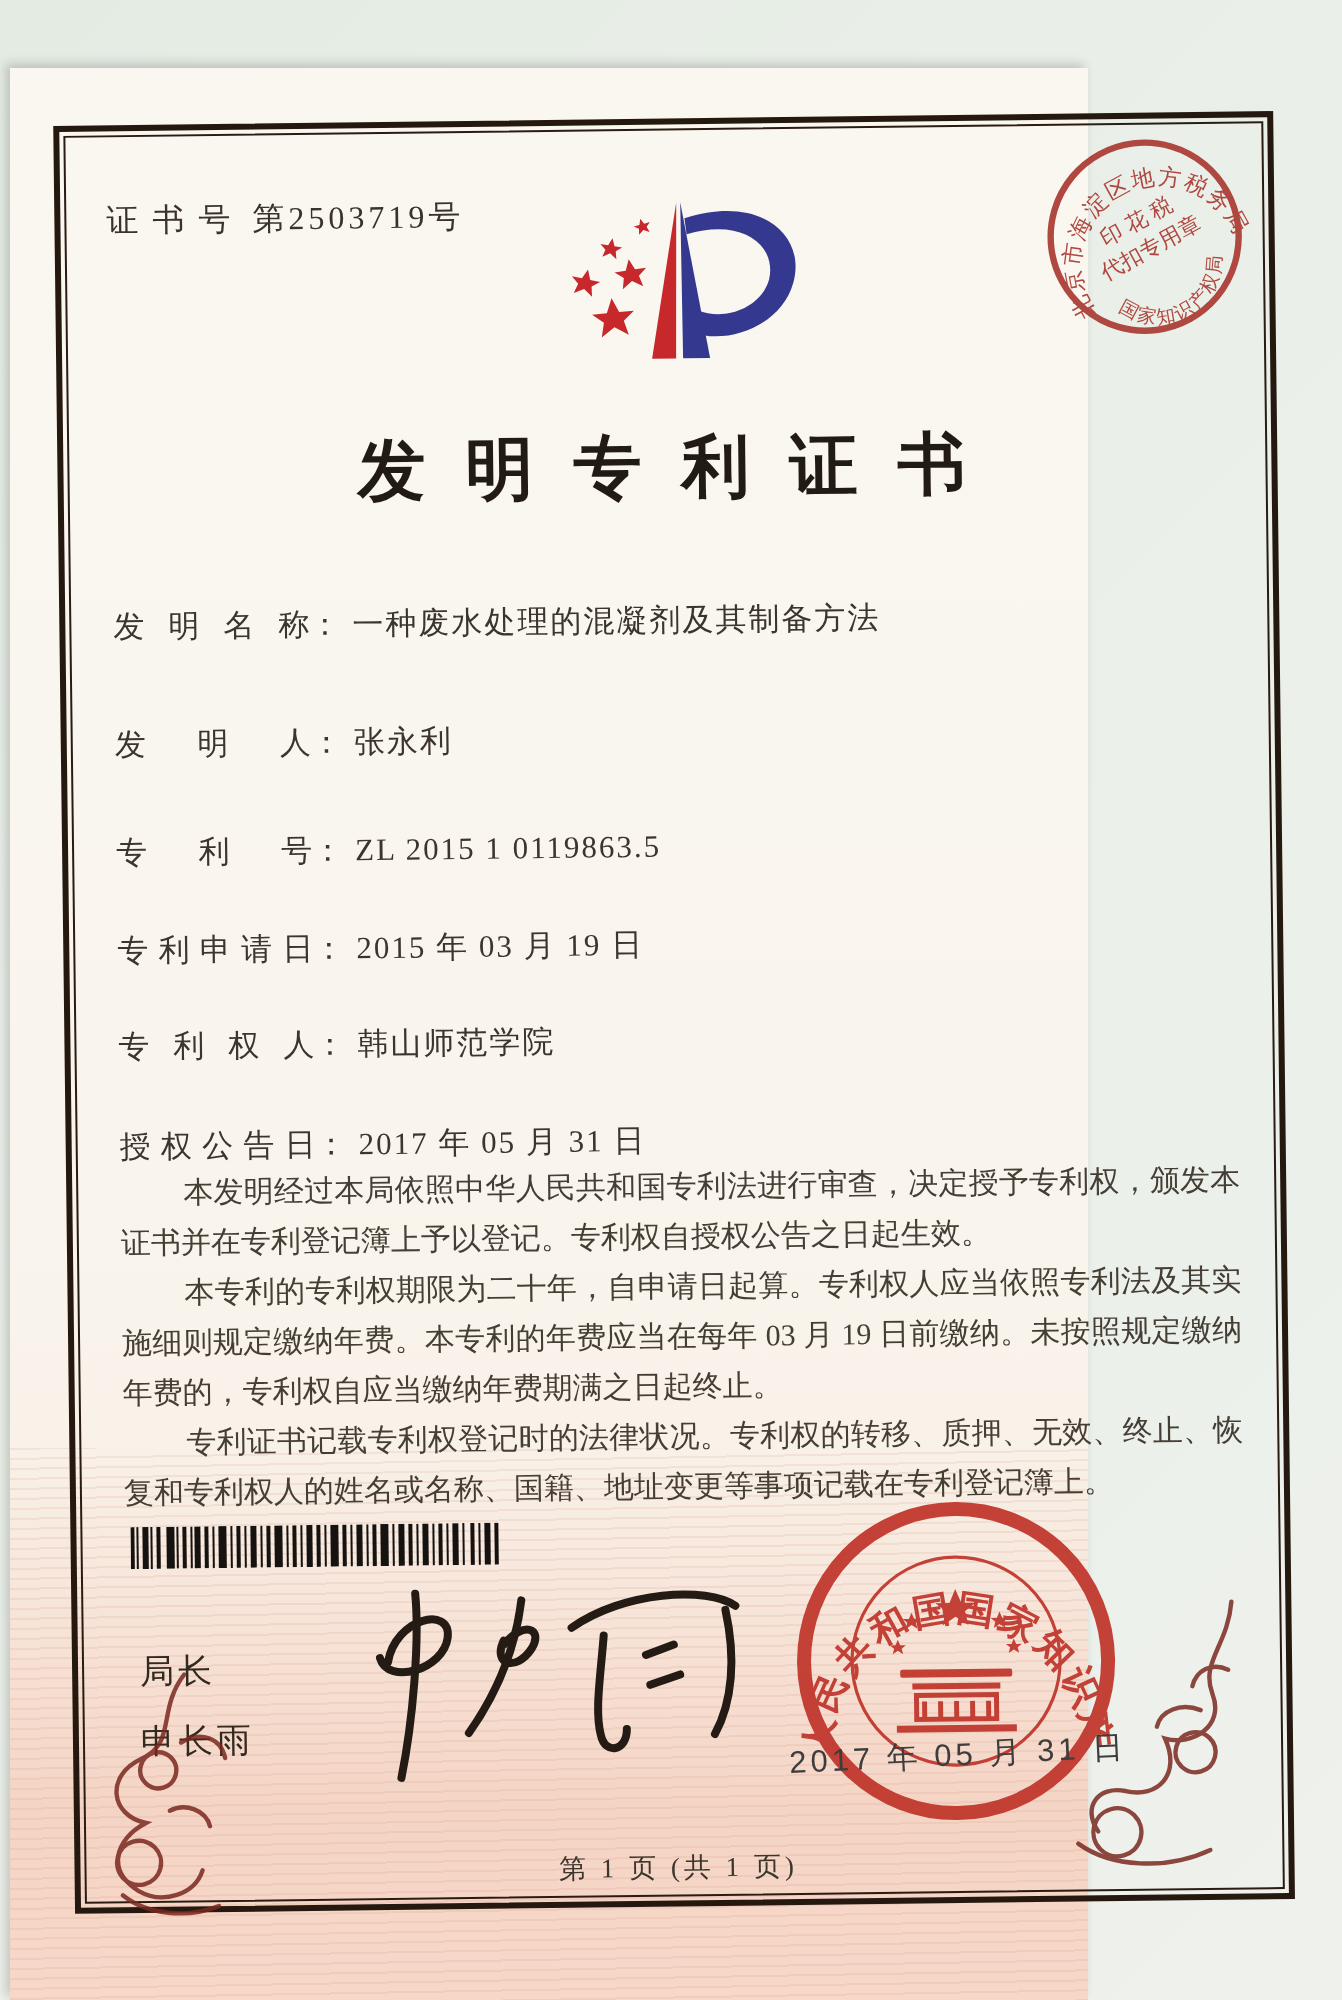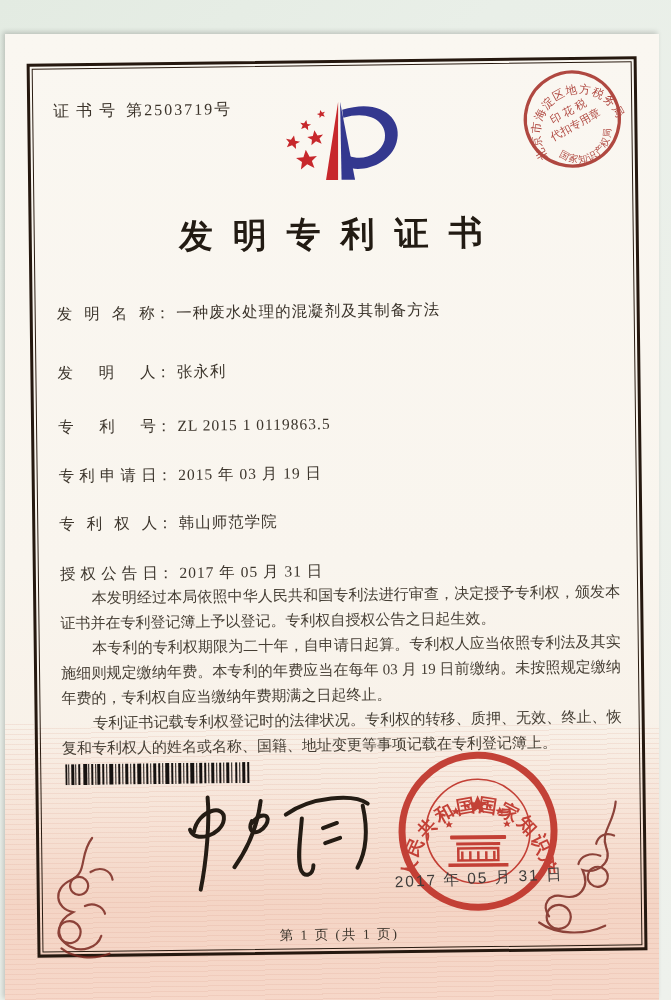--- a/index.html
+++ b/index.html
@@ -1,18 +1,18 @@
 <!DOCTYPE html>
 <html><head>
 <meta charset="utf-8">
 <style>
   html,body{margin:0;padding:0;width:671px;height:1000px;overflow:hidden;
     background:linear-gradient(135deg,#e3ebe2 0%,#e9efe8 30%,#eef1ec 100%);
     font-family:"Liberation Serif","DejaVu Serif",serif;}
-  .paper{position:absolute;left:5px;top:34px;width:654px;height:966px;
+  .paper{position:absolute;left:5px;top:34px;width:539px;height:966px;
     background:linear-gradient(180deg,#faf7f1 0%,#f9f5ee 55%,#f8f1e8 75%,#f7eee3 100%);
     box-shadow:-2px -2px 5px rgba(0,0,0,.18);}
   .pink-band{position:absolute;left:0;right:0;top:690px;height:276px;pointer-events:none;
     background:
       repeating-linear-gradient(179deg, rgba(213,146,126,.16) 0 1px, rgba(255,255,255,0) 1px 5px),
       linear-gradient(180deg, rgba(246,216,202,0) 0%, rgba(246,214,199,.45) 30%, rgba(243,206,189,.8) 65%, rgba(246,213,198,.9) 100%);}
   .sheet{position:absolute;inset:0;transform:rotate(-0.7deg);transform-origin:50% 40%;}
   .frame{position:absolute;left:26px;top:26px;width:604px;height:888px;
     border:3px solid #25180f;}
   .frame::after{content:"";position:absolute;inset:2px;border:1px solid #2a1c12;}
@@ -160,20 +160,24 @@
           <rect x="158" width="1" height="21"></rect>
           <rect x="161" width="3" height="21"></rect>
           <rect x="166" width="1" height="21"></rect>
           <rect x="170" width="2" height="21"></rect>
           <rect x="174" width="1" height="21"></rect>
           <rect x="177" width="3" height="21"></rect>
           <rect x="182" width="2" height="21"></rect>
       </g>
     </svg>
 
+    <div class="director">
+      <div>局长</div>
+      <div>申长雨</div>
+    </div>
 
     <svg class="signature" width="230" height="120" viewBox="0 0 230 120">
       <g fill="none" stroke="#241c14" stroke-width="4" stroke-linecap="round">
         <path d="M34,44 C38,22 66,16 64,32 C62,48 34,56 30,42"></path>
         <path d="M48,10 C50,34 46,74 40,102"></path>
         <path d="M92,36 C102,24 112,28 106,38 C98,50 86,46 92,34"></path>
         <path d="M101,14 C98,36 90,58 74,80"></path>
         <path d="M126,28 C152,10 194,8 208,18"></path>
         <path d="M142,32 C140,54 137,70 140,82 C142,92 153,90 153,79"></path>
         <path d="M203,20 C208,44 206,66 197,82"></path>

